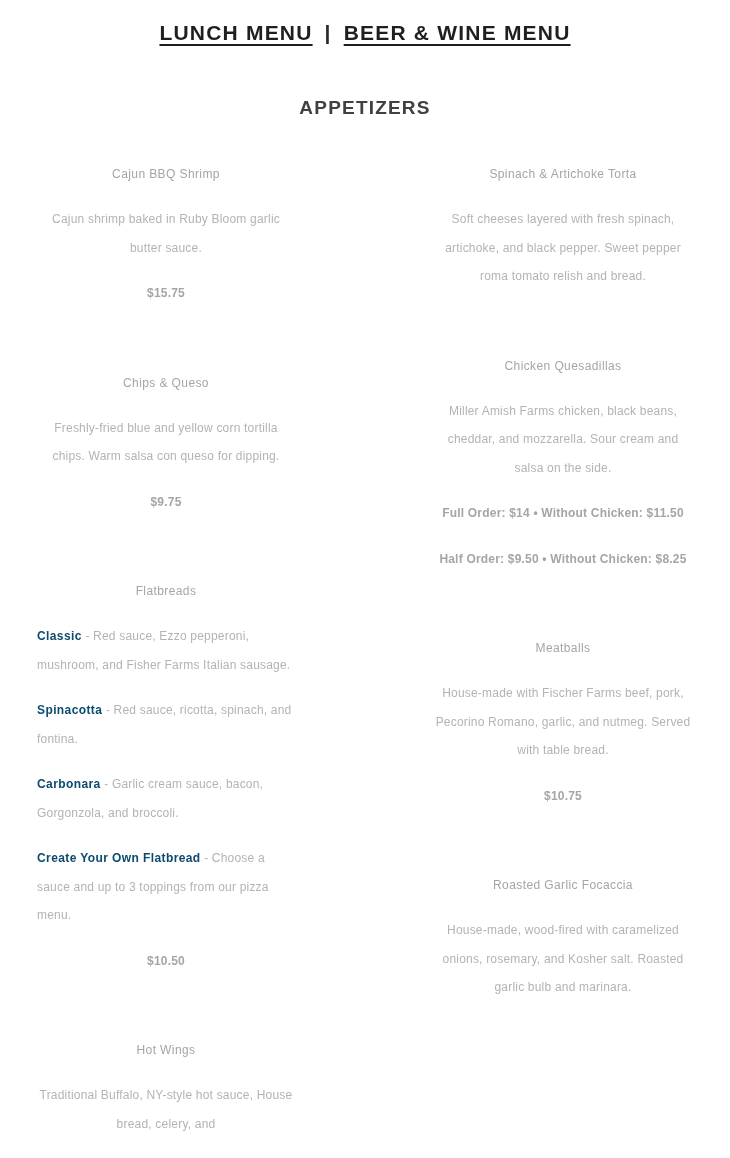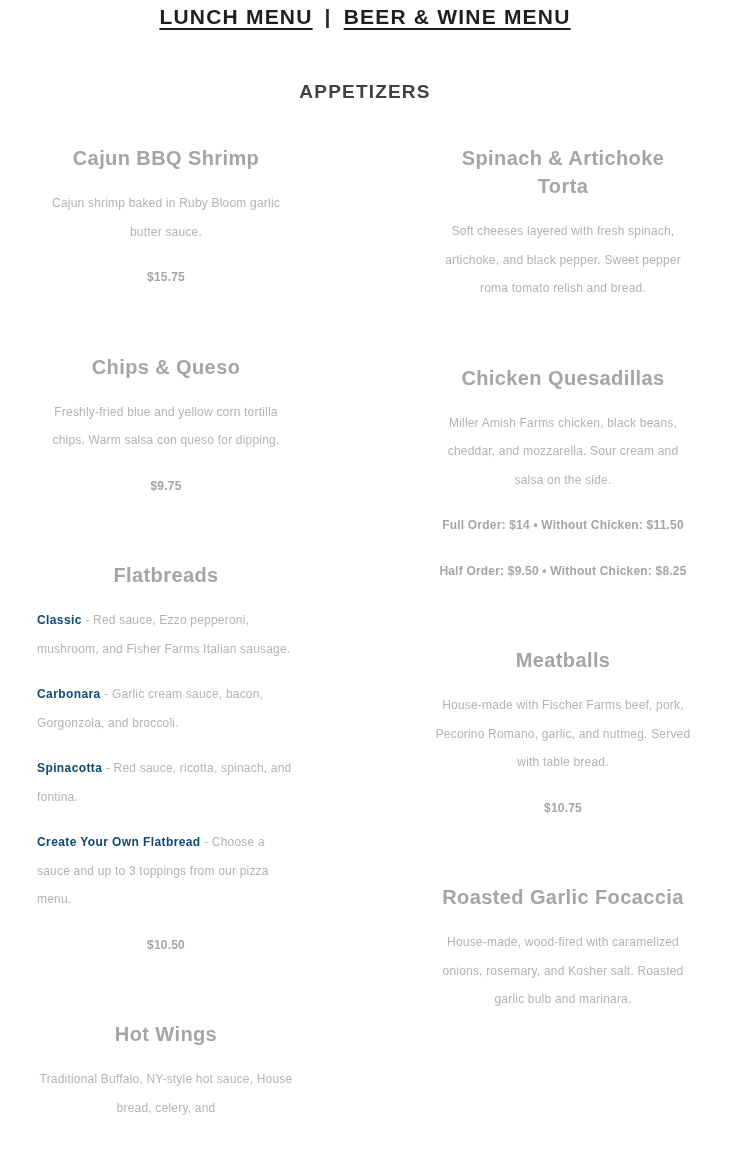--- a/index.html
+++ b/index.html
@@ -3,21 +3,21 @@
 <meta charset="utf-8">
 <style>
   * { margin:0; padding:0; box-sizing:border-box; }
   html, body {
     width:730px; height:1158px; overflow:hidden;
     background:#ffffff;
     font-family:"Liberation Sans", sans-serif;
   }
   
   .nav {
-    padding-top:3px;
+    padding-top:19px;
     text-align:center;
     font-size:21px;
     font-weight:700;
     line-height:27px;
     letter-spacing:1.2px;
     color:#1f1f1f;
   }
   .nav a {
     color:#1f1f1f;
     text-decoration:underline;
@@ -43,22 +43,22 @@
   
   .cols {
     display:grid;
     grid-template-columns:258px 258px;
     column-gap:139px;
     padding:0 38px 0 37px;
     margin-top:40px;
   }
   .item { margin-bottom:61px; }
   .item-name {
-    font-size:20px;
-    font-weight:700;
+    font-size:12px;
+    font-weight:400;
     line-height:28px;
     letter-spacing:.4px;
     text-align:center;
     color:#a5a5a5;
     margin-bottom:17px;
   }
   .item p {
     font-size:12px;
     line-height:28.5px;
     letter-spacing:.2px;
@@ -99,22 +99,22 @@
 
     <section class="item">
       <h3 class="item-name">Chips &amp; Queso</h3>
       <p class="center">Freshly-fried blue and yellow corn tortilla chips. Warm salsa con queso for dipping.</p>
       <p class="price">$9.75</p>
     </section>
 
     <section class="item">
       <h3 class="item-name">Flatbreads</h3>
       <p class="left"><strong>Classic</strong><span> - Red sauce, Ezzo pepperoni, mushroom, and Fisher Farms Italian sausage.</span></p>
+      <p class="left"><strong>Spinacotta</strong><span> - Red sauce, ricotta, spinach, and fontina.</span></p>
       <p class="left"><strong>Carbonara</strong><span> - Garlic cream sauce, bacon, Gorgonzola, and broccoli.</span></p>
-      <p class="left"><strong>Spinacotta</strong><span> - Red sauce, ricotta, spinach, and fontina.</span></p>
       <p class="left"><strong>Create Your Own Flatbread</strong><span> - Choose a sauce and up to 3 toppings from our pizza menu.</span></p>
       <p class="price">$10.50</p>
     </section>
 
     <section class="item">
       <h3 class="item-name">Hot Wings</h3>
       <p class="center">Traditional Buffalo, NY-style hot sauce, House bread, celery, and</p>
     </section>
 
   </div>

